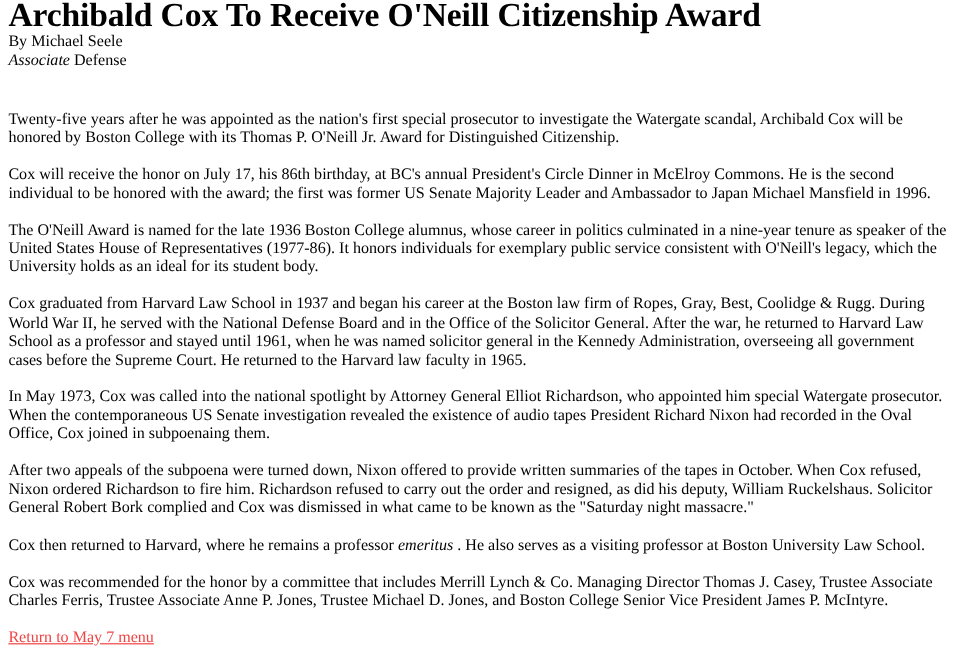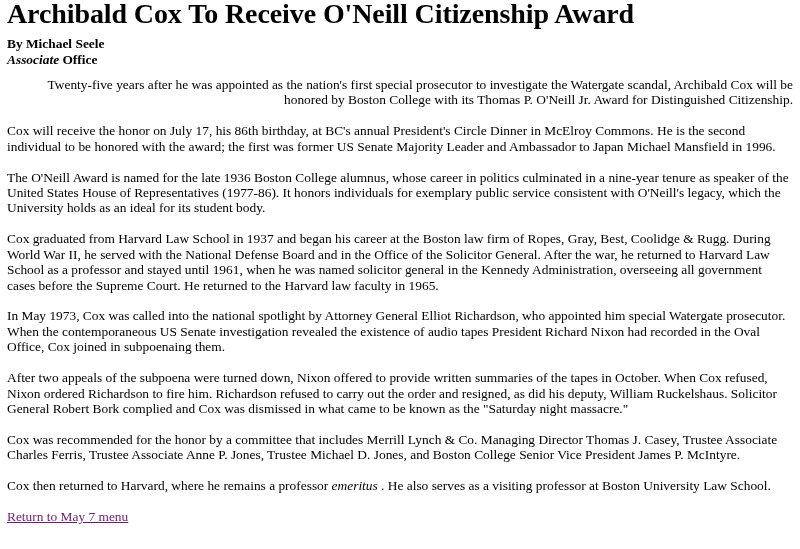--- a/index.html
+++ b/index.html
@@ -21,64 +21,63 @@
     }
     h1 {
       font-family: "Liberation Serif", "DejaVu Serif", serif;
       font-size: 28px;
       font-weight: bold;
       margin: 2px 0 0 0;
       line-height: 24px;
       letter-spacing: -0.1px;
     }
     .byline {
-      font-weight: bold;
-      margin: 10px 0 0 0;
+      font-weight: normal;
+      margin: 0 0 0 0;
       line-height: 16px;
     }
     .byline em {
       font-style: italic;
     }
     p {
       margin: 0;
     }
     p.para {
       margin-top: 15.5px;
     }
     p.first {
-      margin-top: 9px;
-      text-align: right;
+      margin-top: 33px;
     }
     a {
-      color: #701a75;
+      color: #ef4444;
       text-decoration: underline;
     }
     p.link {
       margin-top: 15px;
     }
   </style>
 </head>
 <body>
 
 <div class="page">
   <h1>Archibald Cox To Receive O'Neill Citizenship Award</h1>
 
   <p class="byline">
     <span>By Michael Seele</span><br>
-    <em>Associate</em><span> Office</span>
+    <em>Associate</em><span> Defense</span>
   </p>
 
   <p class="para first">Twenty-five years after he was appointed as the nation's first special prosecutor to investigate the Watergate scandal, Archibald Cox will be honored by Boston College with its Thomas P. O'Neill Jr. Award for Distinguished Citizenship.</p>
   <p class="para">Cox will receive the honor on July 17, his 86th birthday, at BC's annual President's Circle Dinner in McElroy Commons. He is the second individual to be honored with the award; the first was former US Senate Majority Leader and Ambassador to Japan Michael Mansfield in 1996.</p>
   <p class="para">The O'Neill Award is named for the late 1936 Boston College alumnus, whose career in politics culminated in a nine-year tenure as speaker of the United States House of Representatives (1977-86). It honors individuals for exemplary public service consistent with O'Neill's legacy, which the University holds as an ideal for its student body.</p>
   <p class="para">Cox graduated from Harvard Law School in 1937 and began his career at the Boston law firm of Ropes, Gray, Best, Coolidge &amp; Rugg. During World War II, he served with the National Defense Board and in the Office of the Solicitor General. After the war, he returned to Harvard Law School as a professor and stayed until 1961, when he was named solicitor general in the Kennedy Administration, overseeing all government cases before the Supreme Court. He returned to the Harvard law faculty in 1965.</p>
   <p class="para">In May 1973, Cox was called into the national spotlight by Attorney General Elliot Richardson, who appointed him special Watergate prosecutor. When the contemporaneous US Senate investigation revealed the existence of audio tapes President Richard Nixon had recorded in the Oval Office, Cox joined in subpoenaing them.</p>
   <p class="para">After two appeals of the subpoena were turned down, Nixon offered to provide written summaries of the tapes in October. When Cox refused, Nixon ordered Richardson to fire him. Richardson refused to carry out the order and resigned, as did his deputy, William Ruckelshaus. Solicitor General Robert Bork complied and Cox was dismissed in what came to be known as the "Saturday night massacre."</p>
 
+  <p class="para"><span>Cox then returned to Harvard, where he remains a professor </span><em>emeritus</em><span> . He also serves as a visiting professor at Boston University Law School.</span></p>
+
   <p class="para">Cox was recommended for the honor by a committee that includes Merrill Lynch &amp; Co. Managing Director Thomas J. Casey, Trustee Associate Charles Ferris, Trustee Associate Anne P. Jones, Trustee Michael D. Jones, and Boston College Senior Vice President James P. McIntyre.</p>
-
-  <p class="para"><span>Cox then returned to Harvard, where he remains a professor </span><em>emeritus</em><span> . He also serves as a visiting professor at Boston University Law School.</span></p>
 
   <p class="link">
     <a href="#">Return to May 7 menu</a>
   </p>
 
 </div>
 
 </body></html>

